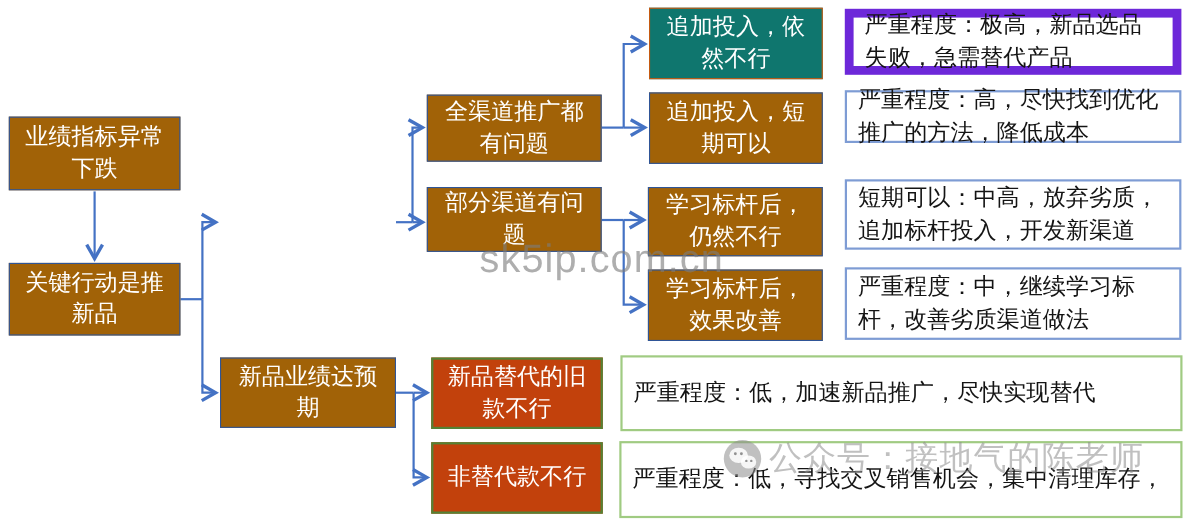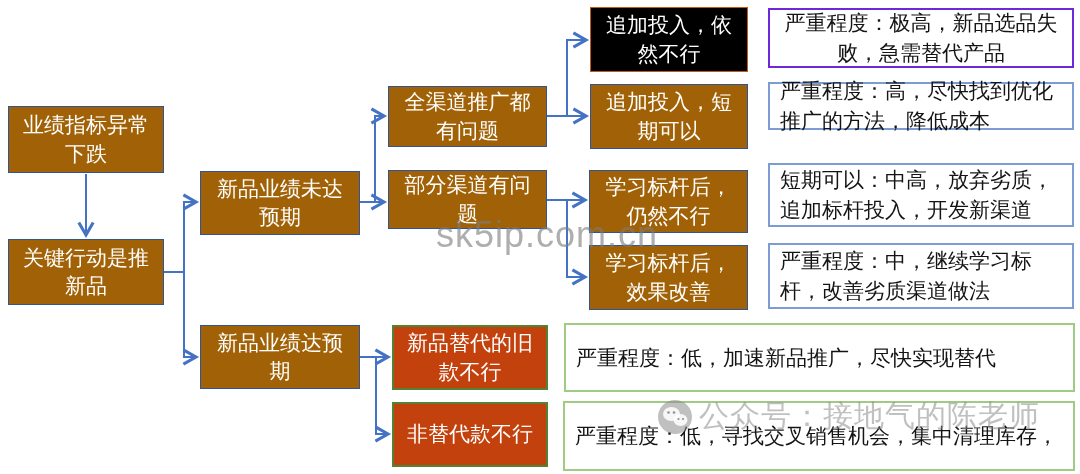--- a/index.html
+++ b/index.html
@@ -17,33 +17,33 @@
   
   .node{
     position:absolute;box-sizing:border-box;
     display:flex;align-items:center;justify-content:center;
     text-align:center;color:#ffffff;
     font-size:21px;line-height:1.35;
     padding:2px 8px;
     word-break:break-all;
   }
   .node.blue{background:#a16207;border:1px solid #2F5597;}
-  .node.orange{background:#000000;border:1px solid #C55A11;}
+  .node.orange{background:#0f766e;border:1px solid #C55A11;}
   .node.green{background:#c2410c;border:2px solid #548235;}
 
   
   .note{
     position:absolute;box-sizing:border-box;
     display:flex;align-items:center;
     background:#ffffff;color:#141414;
     font-size:21px;line-height:1.42;
     padding:2px 10px;
     word-break:break-all;
   }
-  .note.orange{border:2px solid #6d28d9;text-align:center;}
+  .note.orange{border:8px solid #6d28d9;}
   .note.blue{border:2px solid #7E9CD4;}
   .note.green{border:2px solid #A0CB82;}
 
   
   .wm-site{
     position:absolute;left:436px;top:214px;
     font-size:36px;color:rgba(125,125,125,0.62);
     letter-spacing:1px;z-index:5;
   }
   .wm-wechat{
@@ -87,21 +87,20 @@
     <path class="conn" d="M567,200 V277 H585" marker-end="url(#arrowV)"></path>
 
     <path class="conn" d="M360,357 H376"></path>
     <path class="conn" d="M376,357 H388" marker-end="url(#arrowV)"></path>
     <path class="conn" d="M376,357 V434 H388" marker-end="url(#arrowV)"></path>
   </svg>
 
   <div class="node blue" style="left:8px;top:106px;width:156px;height:67px;">业绩指标异常下跌</div>
   <div class="node blue" style="left:8px;top:239px;width:156px;height:66px;">关键行动是推新品</div>
 
-  <div class="node blue" style="left:200px;top:171px;width:160px;height:64px;">新品业绩未达预期</div>
   <div class="node blue" style="left:200px;top:325px;width:160px;height:64px;">新品业绩达预期</div>
 
   <div class="node blue" style="left:388px;top:86px;width:159px;height:61px;">全渠道推广都有问题</div>
   <div class="node blue" style="left:388px;top:170px;width:159px;height:59px;">部分渠道有问题</div>
   <div class="node green" style="left:392px;top:325px;width:156px;height:65px;">新品替代的旧款不行</div>
   <div class="node green" style="left:392px;top:402px;width:156px;height:65px;">非替代款不行</div>
 
   <div class="node orange" style="left:590px;top:7px;width:158px;height:65px;">追加投入，依然不行</div>
   <div class="node blue" style="left:590px;top:84px;width:158px;height:65px;">追加投入，短期可以</div>
   <div class="node blue" style="left:589px;top:170px;width:159px;height:63px;">学习标杆后，仍然不行</div>

